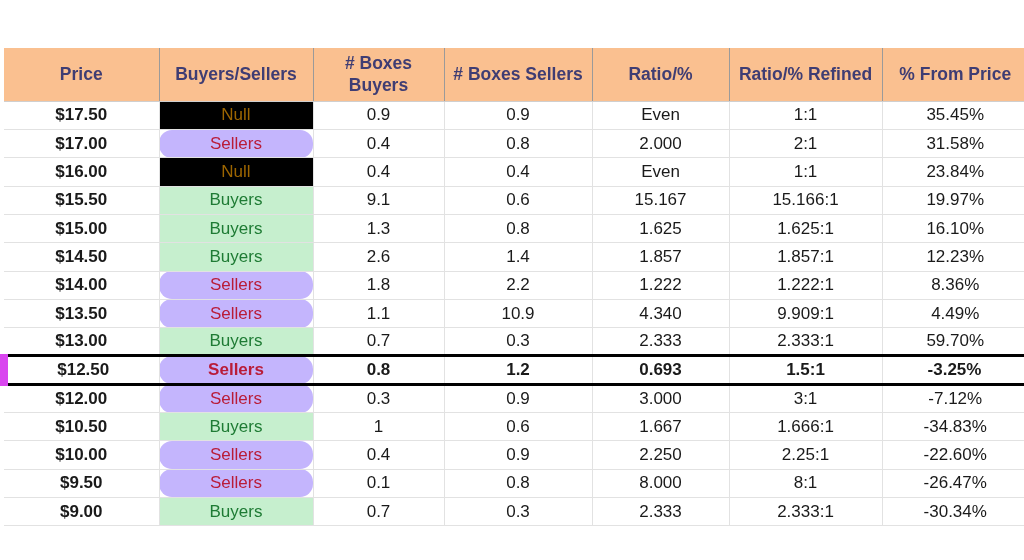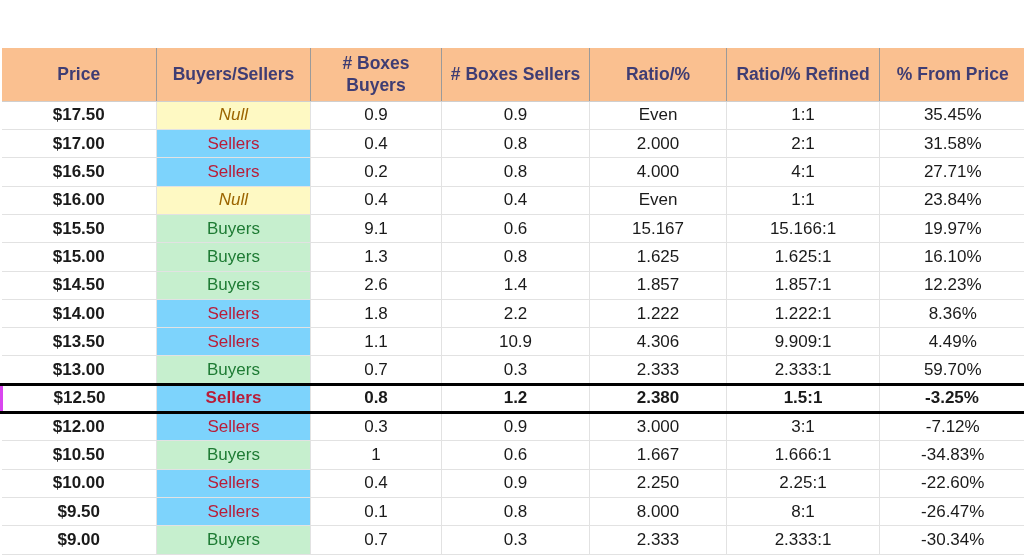--- a/index.html
+++ b/index.html
@@ -58,30 +58,30 @@
     position: relative;
     white-space: nowrap;
     overflow: hidden;
   }
   tbody td:last-child { border-right: none; }
   tbody td.c-price { border-right: 1px solid #e2e2e2; font-weight: bold; }
 
   
   td.sig { font-weight: normal; }
   td.sig-buyers  { background: #C6EFCE; color: #1E7B34; }
-  td.sig-sellers { background: #7dd3fc; color: #B91C38; }
-  td.sig-null    { background: #fef9c3; color: #9C6500; font-style: italic; }
+  td.sig-sellers { background: #c4b5fd; color: #B91C38; border-radius: 13px; }
+  td.sig-null    { background: #000000; color: #9C6500; }
 
   
   tr.hl td {
     font-weight: bold;
     border-top: 3px solid #000000;
     border-bottom: 3px solid #000000;
   }
-  tr.hl td:first-child { border-left: 3px solid #d946ef; }
+  tr.hl td:first-child { border-left: 8px solid #d946ef; }
   tr.hl td:last-child  { border-right: 3px solid #14532d; }
 
   
   .err-tri {
     position: absolute;
     top: 0;
     left: 0;
     width: 0;
     height: 0;
     border-top: 9px solid #1E6B31;
@@ -126,29 +126,20 @@
         <tr>
           <td class="c-price"><span>$17.00</span></td>
           <td class="sig sig-sellers"><span>Sellers</span></td>
           <td><span>0.4</span></td>
           <td><span>0.8</span></td>
           <td><span>2.000</span></td>
           <td><span>2:1</span></td>
           <td><span>31.58%</span></td>
         </tr>
         <tr>
-          <td class="c-price"><span>$16.50</span></td>
-          <td class="sig sig-sellers"><span>Sellers</span></td>
-          <td><span>0.2</span></td>
-          <td><span>0.8</span></td>
-          <td><span>4.000</span></td>
-          <td><span>4:1</span></td>
-          <td><span>27.71%</span></td>
-        </tr>
-        <tr>
           <td class="c-price"><span>$16.00</span></td>
           <td class="sig sig-null"><span>Null</span></td>
           <td><span>0.4</span></td>
           <td><span>0.4</span></td>
           <td><span>Even</span></td>
           <td><span>1:1</span></td>
           <td><span>23.84%</span></td>
         </tr>
         <tr>
           <td class="c-price"><span>$15.50</span></td>
@@ -184,39 +175,39 @@
           <td><span>2.2</span></td>
           <td><span>1.222</span></td>
           <td><span>1.222:1</span></td>
           <td><span>8.36%</span></td>
         </tr>
         <tr>
           <td class="c-price"><span>$13.50</span></td>
           <td class="sig sig-sellers"><span>Sellers</span></td>
           <td><span>1.1</span></td>
           <td><span>10.9</span></td>
-          <td><span>4.306</span></td>
+          <td><span>4.340</span></td>
           <td><span>9.909:1</span></td>
           <td><span>4.49%</span></td>
         </tr>
         <tr>
           <td class="c-price"><span>$13.00</span></td>
           <td class="sig sig-buyers"><span>Buyers</span></td>
           <td><span>0.7</span></td>
           <td><span>0.3</span></td>
           <td><span>2.333</span></td>
           <td><span>2.333:1</span></td>
           <td><span>59.70%</span></td>
         </tr>
         <tr class="hl">
           <td class="c-price"><span>$12.50</span></td>
           <td class="sig sig-sellers"><span>Sellers</span></td>
           <td><span>0.8</span></td>
           <td><span>1.2</span></td>
-          <td><span>2.380</span></td>
+          <td><span>0.693</span></td>
           <td><span>1.5:1</span></td>
           <td><span>-3.25%</span></td>
         </tr>
         <tr>
           <td class="c-price"><span>$12.00</span></td>
           <td class="sig sig-sellers"><span>Sellers</span></td>
           <td><span>0.3</span></td>
           <td><span>0.9</span></td>
           <td><span>3.000</span></td>
           <td><span>3:1</span></td>

